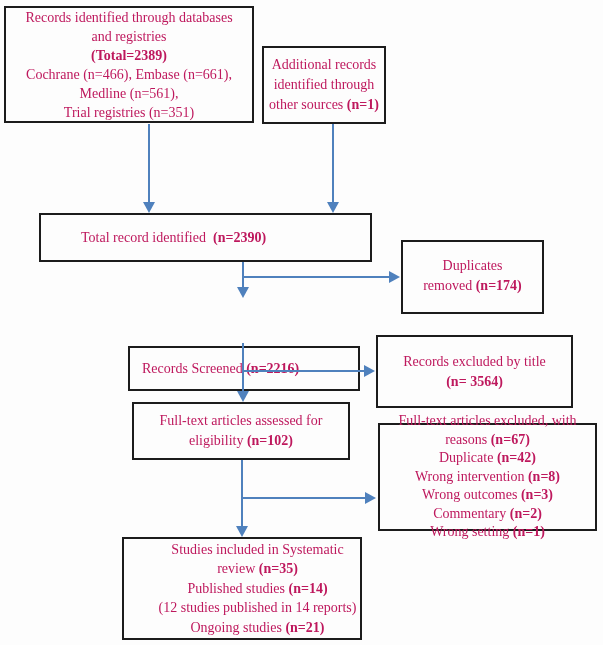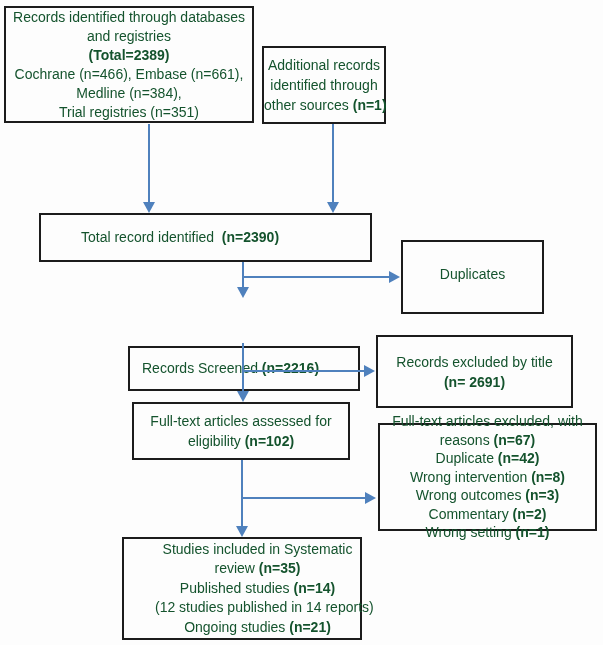--- a/index.html
+++ b/index.html
@@ -1,19 +1,19 @@
 <!DOCTYPE html>
 <html><head>
 <meta charset="utf-8">
 <style>
   html,body { margin:0; padding:0; background:#ffffff; }
   .stage {
     position:relative; width:603px; height:645px; background:#fdfdfd;
-    font-family:Liberation Sans, sans-serif;
-    color:#14532d; overflow:hidden;
+    font-family:Liberation Serif, serif;
+    color:#be185d; overflow:hidden;
   }
   .box {
     position:absolute; border:2px solid var(--border,#1c1c1c); box-sizing:border-box;
     display:flex; flex-direction:column; justify-content:center;
     text-align:center; font-size:14px; line-height:19px; background:#fdfdfd;
   }
   .box .line { white-space:pre; }
   .b { font-weight:bold; }
   .left-text { text-align:left; }
   .vline { position:absolute; width:2px; background:var(--arrow,#4f81bd); }
@@ -25,62 +25,63 @@
   }
   .head-right {
     position:absolute; width:0; height:0;
     border-top:6px solid transparent; border-bottom:6px solid transparent;
     border-left:11px solid var(--arrow,#4f81bd);
   }
   
   #box-databases        { left:4px;   top:6px;   width:250px; height:117px; }
   #box-other-sources    { left:262px; top:46px;  width:124px; height:78px;  line-height:20px; }
   #box-total            { left:39px;  top:213px; width:333px; height:49px;  padding-left:40px; }
-  #box-duplicates       { left:401px; top:240px; width:143px; height:74px;  justify-content:flex-start; padding-top:22px; line-height:20px; }
+  #box-duplicates       { left:401px; top:240px; width:143px; height:74px;  justify-content:flex-start; padding-top:14px; line-height:20px; }
   #box-screened         { left:128px; top:298px; width:232px; height:45px;  padding-left:12px;margin-top:48px; }
   #box-title-abstract   { left:376px; top:335px; width:197px; height:73px;  line-height:20px; }
   #box-fulltext         { left:132px; top:402px; width:218px; height:58px;  line-height:20px; }
   #box-fulltext-excl    { left:378px; top:423px; width:219px; height:108px; line-height:18.5px; }
   #box-included         { left:122px; top:537px; width:240px; height:103px; line-height:19.5px;padding-left:31px; }
 </style>
 </head>
 <body>
 
 <div class="stage" style="--arrow: #4f81bd; --border: #1c1c1c;">
 
   <div class="box" id="box-databases">
       <div class="line"><span>Records identified through databases</span></div>
       <div class="line"><span>and registries</span></div>
       <div class="line"><span class="b">(Total=2389)</span></div>
       <div class="line"><span>Cochrane (n=466), Embase (n=661),</span></div>
-      <div class="line"><span>Medline (n=384),</span></div>
+      <div class="line"><span>Medline (n=561),</span></div>
       <div class="line"><span>Trial registries (n=351)</span></div>
     </div>
 
   <div class="box" id="box-other-sources">
       <div class="line"><span>Additional records</span></div>
       <div class="line"><span>identified through</span></div>
       <div class="line"><span>other sources </span><span class="b">(n=1)</span></div>
     </div>
 
   <div class="box left-text" id="box-total">
       <div class="line"><span>Total record identified &nbsp;</span><span class="b">(n=2390)</span></div>
     </div>
 
   <div class="box" id="box-duplicates">
       <div class="line"><span>Duplicates</span></div>
+      <div class="line"><span>removed </span><span class="b">(n=174)</span></div>
     </div>
 
   <div class="box left-text" id="box-screened">
       <div class="line"><span>Records Screened </span><span class="b">(n=2216)</span></div>
     </div>
 
   <div class="box" id="box-title-abstract">
       <div class="line"><span>Records excluded by title</span></div>
-      <div class="line"><span class="b">(n= 2691)</span></div>
+      <div class="line"><span class="b">(n= 3564)</span></div>
     </div>
 
   <div class="box" id="box-fulltext">
       <div class="line"><span>Full-text articles assessed for</span></div>
       <div class="line"><span>eligibility </span><span class="b">(n=102)</span></div>
     </div>
 
   <div class="box" id="box-fulltext-excl">
       <div class="line"><span>Full-text articles excluded, with</span></div>
       <div class="line"><span>reasons </span><span class="b">(n=67)</span></div>

